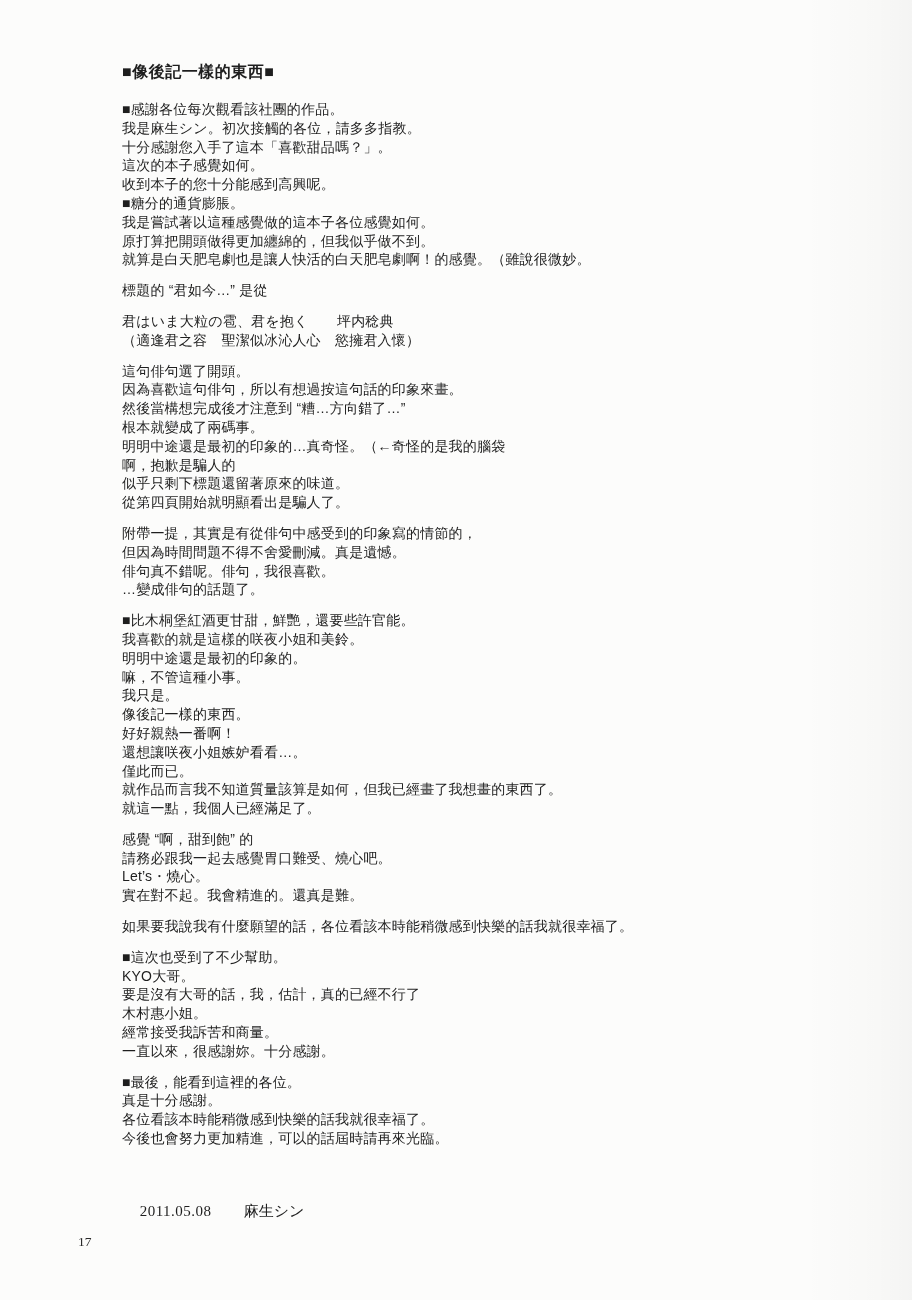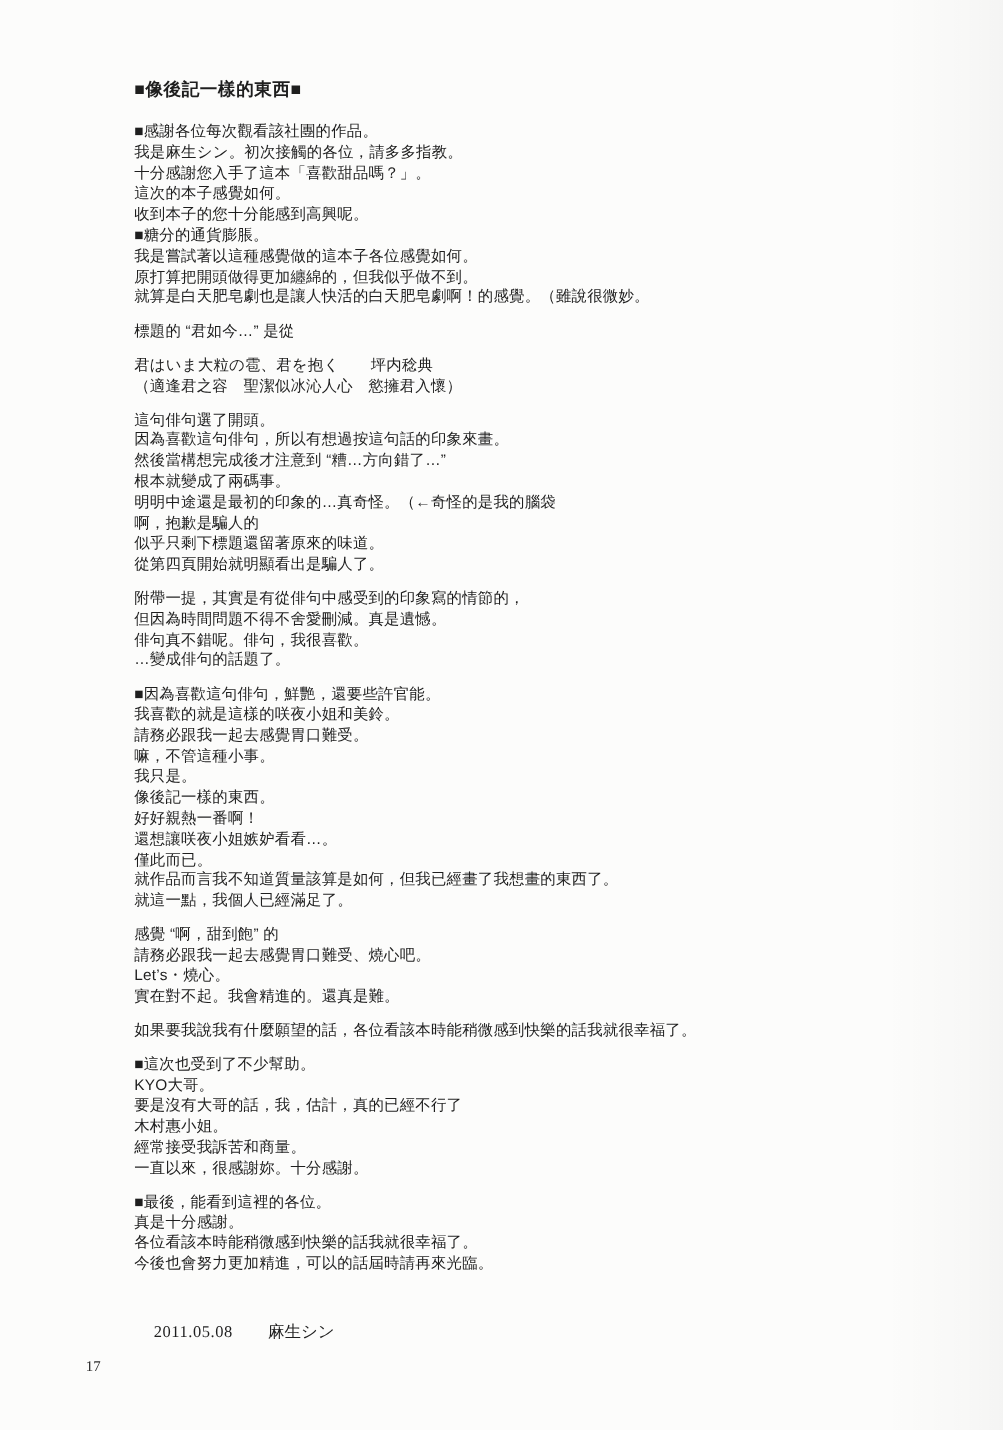--- a/index.html
+++ b/index.html
@@ -18,21 +18,21 @@
     height: 1300px;
     background: #fcfcfb;
     font-family: "Liberation Sans", sans-serif;
     color: #1e1e1e;
     
     background-image: linear-gradient(to right, rgba(0,0,0,0) 88%, rgba(0,0,0,0.015) 96%, rgba(0,0,0,0.03) 100%);
   }
   .content {
     position: absolute;
     left: 122px;
-    top: 72px;
+    top: 62px;
     width: 740px;
   }
   .heading {
     font-size: 16px;
     line-height: 19px;
     height: 19px;
     font-weight: 600;
     letter-spacing: 0.5px;
     white-space: pre;
   }
@@ -107,23 +107,23 @@
         <div class="line">明明中途還是最初的印象的…真奇怪。（←奇怪的是我的腦袋</div>
         <div class="line">啊，抱歉是騙人的</div>
         <div class="line">似乎只剩下標題還留著原來的味道。</div>
         <div class="line">從第四頁開始就明顯看出是騙人了。</div>
         <div class="line blank"></div>
         <div class="line">附帶一提，其實是有從俳句中感受到的印象寫的情節的，</div>
         <div class="line">但因為時間問題不得不舍愛刪減。真是遺憾。</div>
         <div class="line">俳句真不錯呢。俳句，我很喜歡。</div>
         <div class="line">…變成俳句的話題了。</div>
         <div class="line blank"></div>
-        <div class="line">■因為喜歡這句俳句，鮮艷，還要些許官能。</div>
+        <div class="line">■比木桐堡紅酒更甘甜，鮮艷，還要些許官能。</div>
         <div class="line">我喜歡的就是這樣的咲夜小姐和美鈴。</div>
-        <div class="line">請務必跟我一起去感覺胃口難受。</div>
+        <div class="line">明明中途還是最初的印象的。</div>
         <div class="line">嘛，不管這種小事。</div>
         <div class="line">我只是。</div>
         <div class="line">像後記一樣的東西。</div>
         <div class="line">好好親熱一番啊！</div>
         <div class="line">還想讓咲夜小姐嫉妒看看…。</div>
         <div class="line">僅此而已。</div>
         <div class="line">就作品而言我不知道質量該算是如何，但我已經畫了我想畫的東西了。</div>
         <div class="line">就這一點，我個人已經滿足了。</div>
         <div class="line blank"></div>
         <div class="line">感覺 “啊，甜到飽” 的</div>

